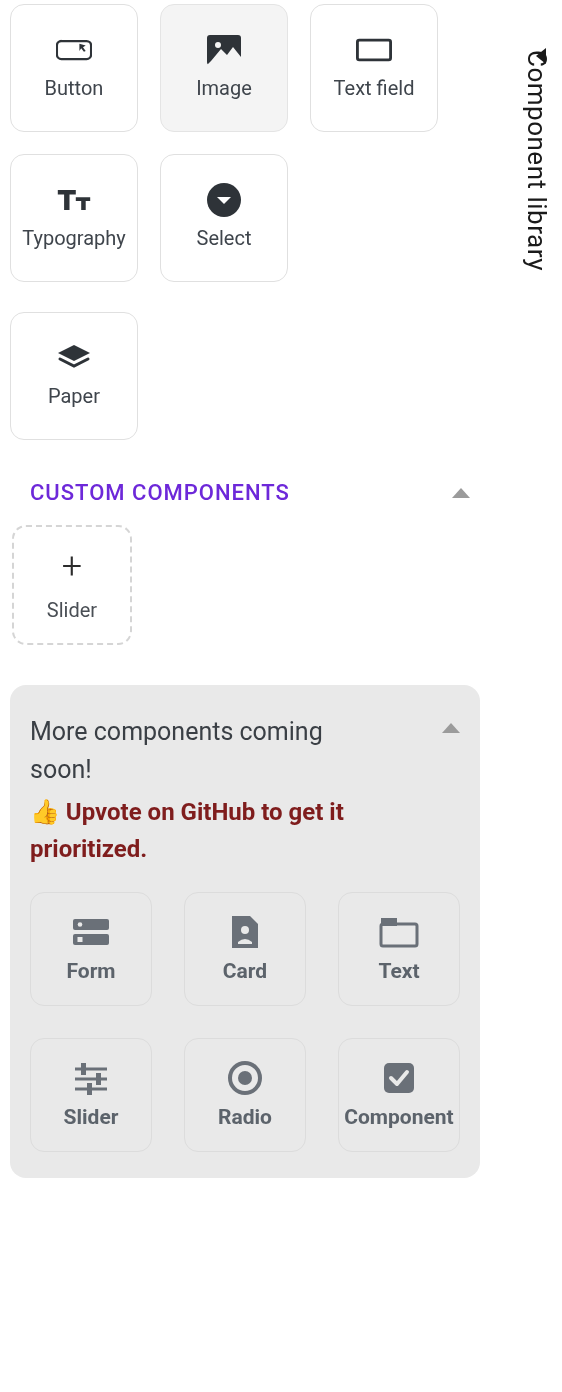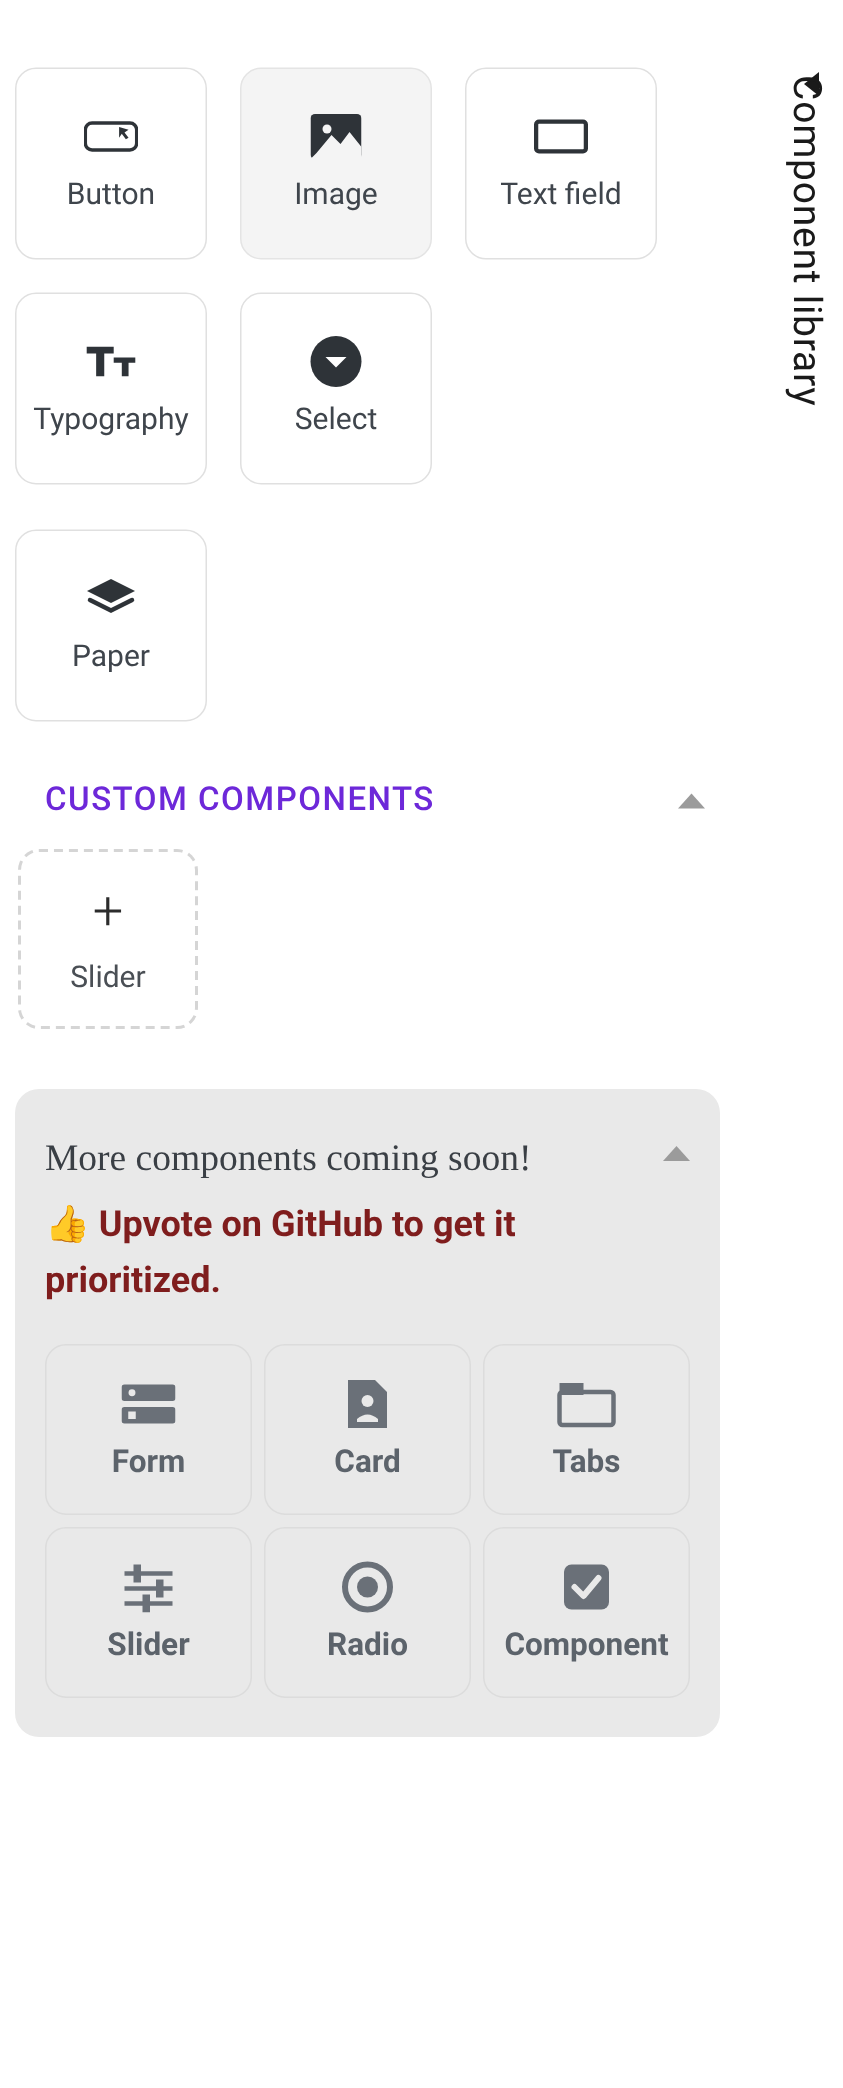--- a/index.html
+++ b/index.html
@@ -26,23 +26,22 @@
   right: 16px;
   top: 48px;
   width: 0;
   height: 0;
   border-top: 8px solid transparent;
   border-bottom: 8px solid transparent;
   border-right: 10px solid #1a1a1a;
   transform: rotate(0deg);
 }
 .main {
-  padding: 16px 10px 10px 10px;
+  padding: 4px 10px 10px 10px;
   width: 490px;
-  margin-top: 29px;
 }
 .grid {
   display: grid;
   grid-template-columns: repeat(3, 128px);
   gap: 22px;
   margin-bottom: 30px;
 }
 .tile {
   border: 1px solid #e0e0e0;
   border-radius: 14px;
@@ -122,41 +121,40 @@
   margin-top: 40px;
   background: #e9e9e9;
   border-radius: 16px;
   padding: 28px 20px 26px 20px;
 }
 .coming-soon-header {
   display: flex;
   align-items: flex-start;
   justify-content: space-between;
   gap: 28px;
-  font-family: Liberation Serif, serif;
 }
 .coming-soon-header .title {
   font-size: 25px;
   color: #3a3f45;
   font-weight: 400;
   line-height: 1.5;
   max-width: 340px;
 }
 .coming-soon .subtitle {
   font-size: 24px;
   font-weight: 700;
   color: #7f1d1d;
   margin-top: 6px;
   line-height: 1.55;
 }
 .future-grid {
   margin-top: 24px;
   display: grid;
   grid-template-columns: repeat(3, 1fr);
-  gap: 8px;
+  gap: 32px;
 }
 .future-tile {
   border: 1px solid #dcdcdc;
   border-radius: 14px;
   height: 114px;
   display: flex;
   flex-direction: column;
   align-items: center;
   justify-content: center;
   gap: 10px;
@@ -296,21 +294,21 @@
         <span class="label">Card</span>
       </div>
 
       <div class="future-tile">
         <span class="ficon">
           <svg width="40" height="32" viewBox="0 0 40 32">
               <rect x="2" y="8" width="36" height="22" rx="2" fill="none" stroke="#6a7078" stroke-width="3"></rect>
               <rect x="2" y="2" width="16" height="8" fill="#6a7078"></rect>
             </svg>
         </span>
-        <span class="label">Tabs</span>
+        <span class="label">Text</span>
       </div>
 
       <div class="future-tile">
         <span class="ficon">
           <svg width="40" height="34" viewBox="0 0 40 34">
               <line x1="4" y1="8" x2="36" y2="8" stroke="#6a7078" stroke-width="3"></line>
               <rect x="10" y="2" width="5" height="12" fill="#6a7078"></rect>
               <line x1="4" y1="18" x2="36" y2="18" stroke="#6a7078" stroke-width="3"></line>
               <rect x="25" y="12" width="5" height="12" fill="#6a7078"></rect>
               <line x1="4" y1="28" x2="36" y2="28" stroke="#6a7078" stroke-width="3"></line>

